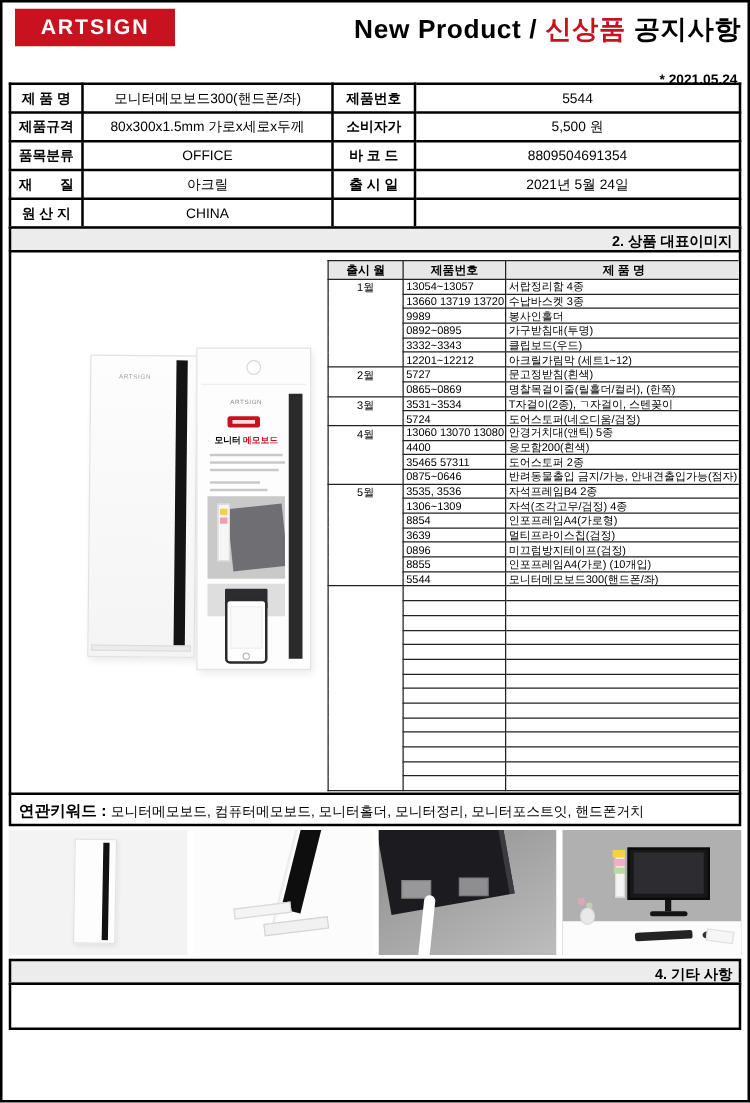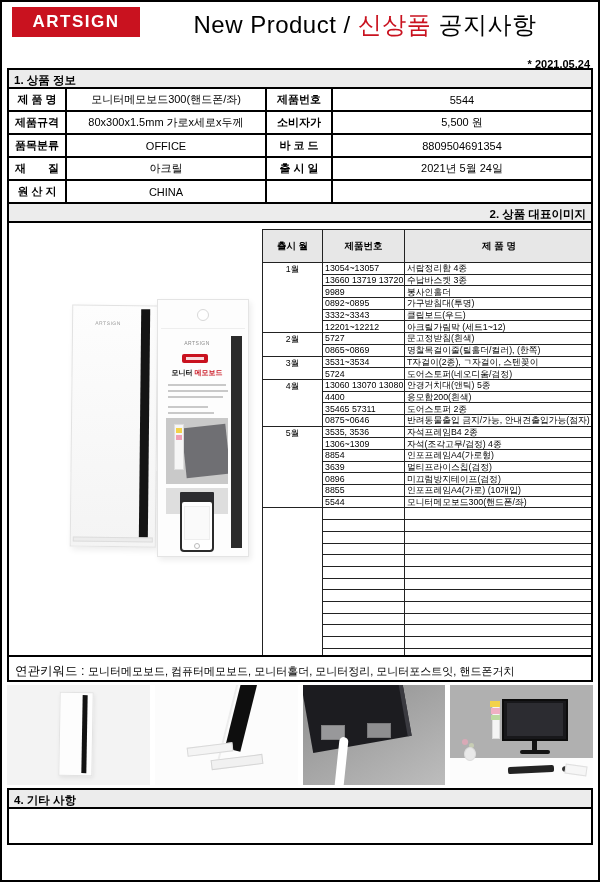--- a/index.html
+++ b/index.html
@@ -4,21 +4,21 @@
 <style>
   *{margin:0;padding:0;box-sizing:border-box}
   html,body{background:#888}
   body{width:600px;height:882px;font-family:"Liberation Sans","DejaVu Sans",sans-serif;color:#000}
   .page{width:600px;height:882px;background:#fff;border:2px solid #000;padding:4px 5px;position:relative;overflow:hidden}
 
   
   .header{position:relative;height:62px}
   .logo{position:absolute;left:5px;top:1px;width:128px;height:30px;display:flex;align-items:center;justify-content:center;
         color:#fff;font-weight:bold;font-size:17px;letter-spacing:1.5px}
-  .title{position:absolute;left:130px;right:0;top:3px;text-align:center;font-size:24px;font-weight:normal;letter-spacing:.5px}
+  .title{position:absolute;left:130px;right:0;top:3px;text-align:right;font-size:21px;font-weight:bold;letter-spacing:.5px}
   .subtitle{position:absolute;left:0;right:0;top:39px;text-align:center;font-size:10.5px;font-weight:bold}
   .date{position:absolute;right:3px;top:52px;font-size:11px;font-weight:bold}
 
   
   .secbar{border:2px solid #000;background:#ececec;font-weight:bold;font-size:11.5px;padding:3px 5px 2px 5px;height:21px}
   .joined{margin-top:-2px}
 
   
   table.t1{width:100%;border-collapse:collapse;table-layout:fixed;margin-top:-2px}
   table.t1 td{border:2px solid #000;height:23px;text-align:center;font-size:11px;overflow:hidden;white-space:nowrap;padding:0 2px}
@@ -52,28 +52,28 @@
   .pkg .photo1 .sticky2{position:absolute;left:10px;top:17px;width:6px;height:5px;background:#ef9fb4}
   .pkg .photo2{position:absolute;left:8px;top:188px;width:62px;height:26px;background:#dedede;overflow:hidden}
   .pkg .photo2 .mon2{position:absolute;left:14px;top:4px;width:34px;height:16px;background:#2c2c30;border-radius:1px}
   .pkg .phone{position:absolute;left:22px;top:200px;width:34px;height:52px;background:#fff;border:2px solid #2a2a2a;border-radius:4px}
   .pkg .phone .scr{position:absolute;left:2px;top:4px;right:2px;height:34px;background:#fafafa;border:1px solid #eee}
   .pkg .phone .btn{position:absolute;left:50%;bottom:1px;margin-left:-3px;width:6px;height:6px;border:1px solid #bbb;border-radius:50%}
   .pkg .vstrip{position:absolute;right:6px;top:36px;width:11px;height:212px;background:#2b2b2b}
 
   
   table.rel{position:absolute;left:253px;top:6px;width:332px;border-collapse:collapse;table-layout:fixed;background:#fff}
-  table.rel th{border:1px solid #222;background:#e7e7e7;font-size:9.5px;font-weight:bold;height:33px;padding:0}
+  table.rel th{border:1px solid #222;background:#e7e7e7;font-size:9.5px;font-weight:bold;height:15px;padding:0}
   table.rel td{border:1px solid #222;font-size:8.8px;height:11.7px;line-height:10px;padding:0 2px;overflow:hidden;white-space:nowrap}
   table.rel td.month{text-align:center;vertical-align:top;padding-top:1px}
   .cm{width:60px}.cn{width:82px}
 
   
   .kwbox{border:2px solid #000;margin-top:-2px;height:27px;padding:4px 6px;white-space:nowrap;overflow:hidden}
-  .kwlabel{font-size:12.5px;font-weight:normal}
+  .kwlabel{font-size:12.5px;font-weight:bold}
   .kwtext{font-size:11px}
 
   .photos{display:flex;gap:5px;margin-top:3px;height:100px}
   .photo{flex:1;position:relative;overflow:hidden}
   .ph1{background:#f3f3f3}
   .ph1 .panel{position:absolute;left:52px;top:7px;width:34px;height:84px;background:#fdfdfd;border:1px solid #e3e3e3;transform:rotate(1deg);box-shadow:1px 2px 4px rgba(0,0,0,.07)}
   .ph1 .strip{position:absolute;left:22px;top:2px;width:5px;height:78px;background:#121212}
   .ph2{background:#fcfcfc}
   .ph2 .blk{position:absolute;right:48px;top:-12px;width:16px;height:78px;background:#0e0e0e;transform:rotate(14deg)}
   .ph2 .edge{position:absolute;right:30px;top:-10px;width:40px;height:90px;border-left:2px solid #ededed;transform:rotate(14deg)}
@@ -112,21 +112,20 @@
 <div class="page">
 
   <div class="header">
     <div class="logo" style="background: rgb(201, 18, 31);">ARTSIGN</div>
     <div class="title">
       <span>New Product / </span><span class="red" style="color: rgb(201, 18, 31);">신상품</span><span> 공지사항</span>
     </div>
     <div class="date">* 2021.05.24</div>
   </div>
 
-  <div class="secbar" style="background: rgb(236, 236, 236);">1. 상품 정보</div>
   <table class="t1">
     <tbody>
         <tr>
       <td class="lbl w1">제 품 명</td>
       <td class="w2">모니터메모보드300(핸드폰/좌)</td>
       <td class="lbl w3">제품번호</td>
       <td>5544</td>
     </tr>
     <tr>
       <td class="lbl w1">제품규격</td>
@@ -391,16 +390,16 @@
           <div class="scr"></div>
         </div>
       <div class="neck"></div>
       <div class="foot"></div>
       <div class="kb"></div>
       <div class="mouse"></div>
       <div class="paper"></div>
     </div>
   </div>
 
-  <div class="secbar" style="margin-top: 3px; background: rgb(236, 236, 236);">4. 기타 사항</div>
+  <div class="secbar" style="margin-top: 3px; background: rgb(236, 236, 236); text-align: right;">4. 기타 사항</div>
   <div class="emptybox"></div>
 
 </div>
 
 </body></html>

